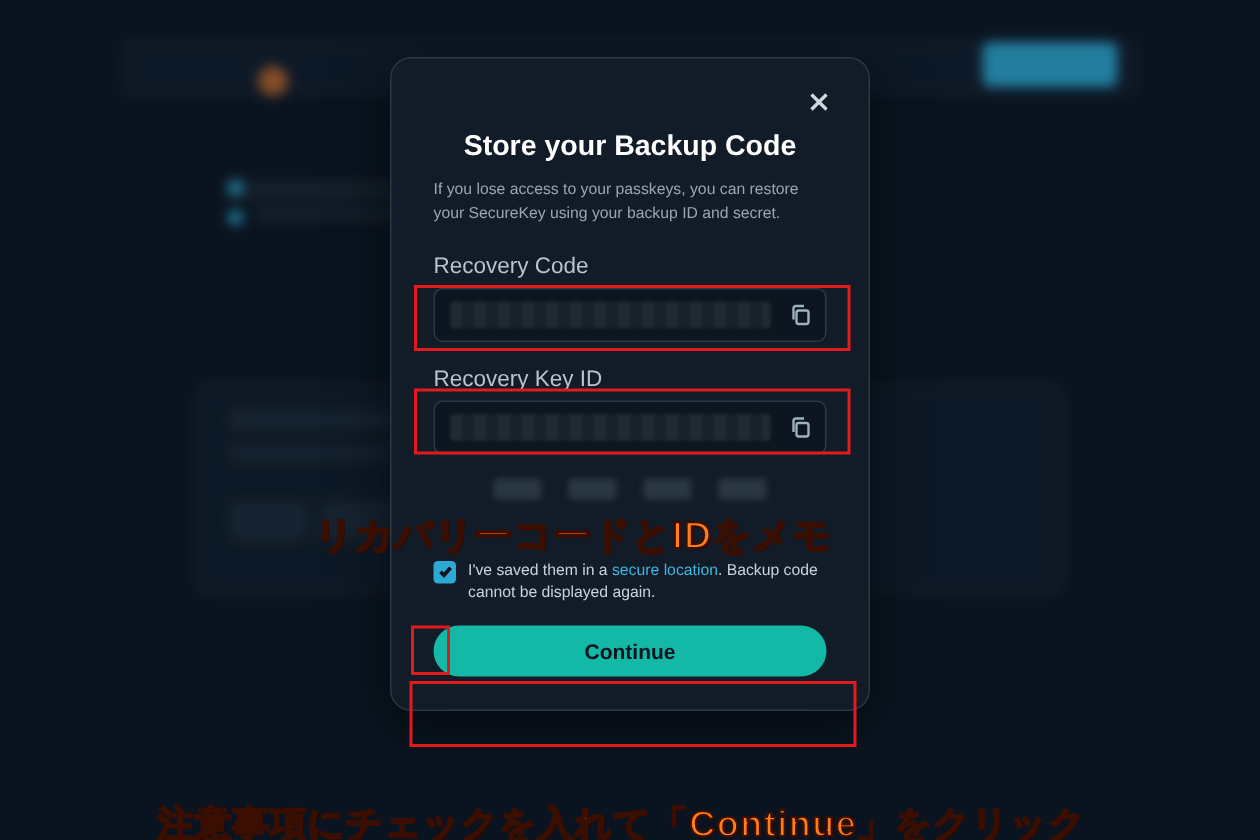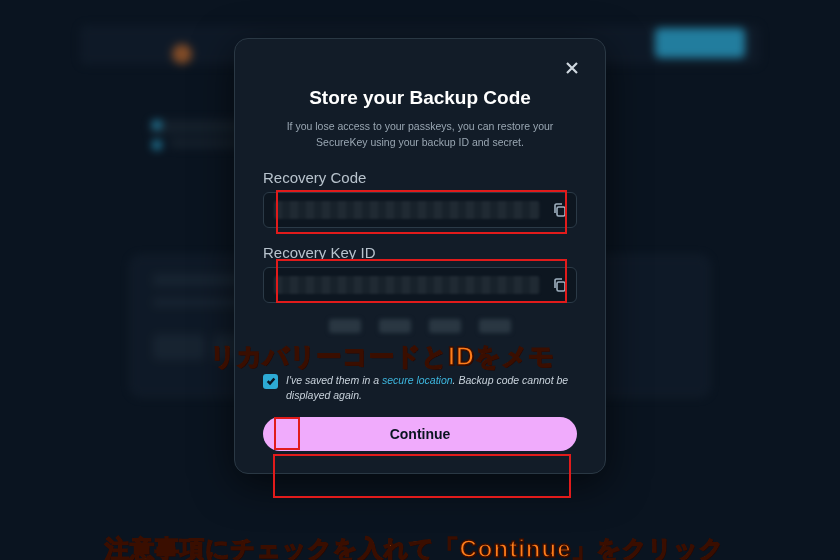--- a/index.html
+++ b/index.html
@@ -57,21 +57,21 @@
   .bg-btn-blue {
     position: absolute;
     top: 28px; right: 95px; width: 90px; height: 30px;
     background: #2daad4; border-radius: 5px;
   }
   .modal {
     position: absolute;
     top: 38px;
     left: 50%;
     transform: translateX(-50%);
-    width: 372px;
+    width: 320px;
     background: #121c28;
     border: 1px solid #2a3844;
     border-radius: 14px;
     padding: 24px 28px 22px 28px;
     box-shadow: 0 10px 40px rgba(0,0,0,0.6);
     box-sizing: border-box;
   }
   .close-icon {
     position: absolute;
     top: 16px; right: 20px;
@@ -85,21 +85,20 @@
     font-size: 19px;
     font-weight: 700;
     text-align: center;
     margin: 24px 0 10px 0;
   }
   .modal-desc {
     color: #99a6b2;
     font-size: 10.5px;
     line-height: 1.5;
     margin: 0 0 18px 0;
-    text-align: center;
   }
   .field-label {
     color: #b8c3cd;
     font-size: 15px;
     margin-bottom: 6px;
   }
   .field-wrap {
     position: relative;
     margin-bottom: 16px;
   }
@@ -156,26 +155,25 @@
     flex-shrink: 0;
     display: flex; align-items: center; justify-content: center;
     margin-top: 1px;
     cursor: pointer;
   }
   .checkbox svg { width: 10px; height: 10px; stroke: #0a1420; stroke-width: 3; fill: none; }
   .confirm-text {
     color: #c8d2db;
     font-size: 10.5px;
     line-height: 1.5;
-    font-style: italic;
   }
   .confirm-text .link { color: #3db6de; }
   .continue-btn {
     height: 34px;
-    background: #f0abfc;
+    background: #14b8a6;
     border-radius: 18px;
     color: #0a1420;
     font-size: 14px;
     font-weight: 600;
     display: flex;
     align-items: center;
     justify-content: center;
     cursor: pointer;
   }
   .annot {

